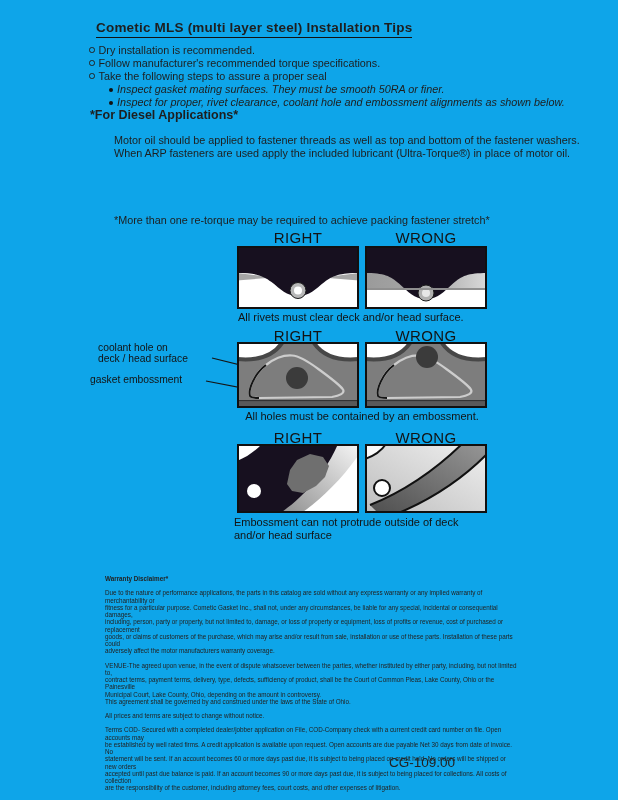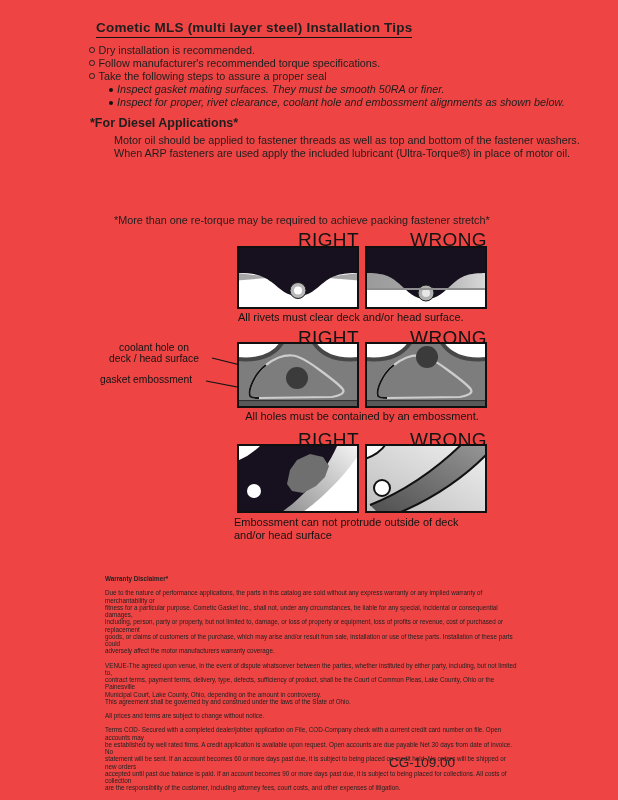--- a/index.html
+++ b/index.html
@@ -1,42 +1,42 @@
 <!DOCTYPE html>
 <html style="--c-gasket_dark: #17101f; --c-deck_gray: #a6a6a6; --c-surface_gray: #7d7d7d; --c-rim_dark: #474747; --c-embossment_line: #cdcdcd; --c-coolant_hole: #3b3b3b; --c-patch_gray: #6f6f6f;"><head>
 <meta charset="utf-8">
 <style>
   html,body{margin:0;padding:0;background:#ffffff;}
   .page{
-    position:relative;width:618px;height:800px;background:#ef4444;
+    position:relative;width:618px;height:800px;background:#0ea5e9;
     font-family:"Liberation Sans", sans-serif;color:#1e1e1e;overflow:hidden;
   }
   .abs{position:absolute;}
   
   .doc-title{
     left:96px;top:20px;font-size:13.5px;font-weight:bold;letter-spacing:.2px;
     border-bottom:1.6px solid #111;padding-bottom:2px;
   }
   .intro{left:89px;top:44px;font-size:10.8px;line-height:13.1px;}
   .intro-row{white-space:nowrap;}
   .sub{padding-left:20px;font-style:italic;}
   .o-bullet{display:inline-block;width:3.5px;height:3.5px;border:1px solid #222;
     border-radius:50%;margin-right:4px;vertical-align:1.5px;}
   .f-bullet{display:inline-block;width:4px;height:4px;background:#111;
     border-radius:50%;margin-right:4px;vertical-align:1.5px;}
   
-  .sec-heading{left:90px;top:116px;font-size:12.5px;font-weight:bold;}
+  .sec-heading{left:90px;top:108px;font-size:12.5px;font-weight:bold;}
   .body-para{font-size:10.8px;line-height:13.2px;white-space:pre-line;margin-left:24px;}
   .p1{left:90px;top:134px;}
   .p2{left:90px;top:170px;}
   .p3{left:90px;top:214px;}
   
-  .rw-label{width:122px;text-align:right;font-size:19px;letter-spacing:.4px;color:#131313;}
+  .rw-label{width:122px;text-align:center;font-size:15px;letter-spacing:.4px;color:#131313;}
   .caption{font-size:11px;color:#131313;line-height:12.5px;}
-  .side-label{width:112px;text-align:center;font-size:10.3px;line-height:11.3px;color:#131313;}
+  .side-label{width:112px;text-align:left;font-size:10.3px;line-height:11.3px;color:#131313;}
   .diag-box{display:block;}
   
   .gasket-fill{fill:var(--c-gasket_dark,#17101f);}
   .wedge-fill{fill:var(--c-deck_gray,#a6a6a6);}
   .mound-fill{fill:var(--c-surface_gray,#7d7d7d);}
   .rim-stroke{stroke:var(--c-rim_dark,#474747);}
   .emb-stroke{stroke:var(--c-embossment_line,#cdcdcd);}
   .hole-fill{fill:var(--c-coolant_hole,#3b3b3b);}
   .patch-fill{fill:var(--c-patch_gray,#6f6f6f);}
   .box-border{fill:none;stroke:#101010;stroke-width:2;}

